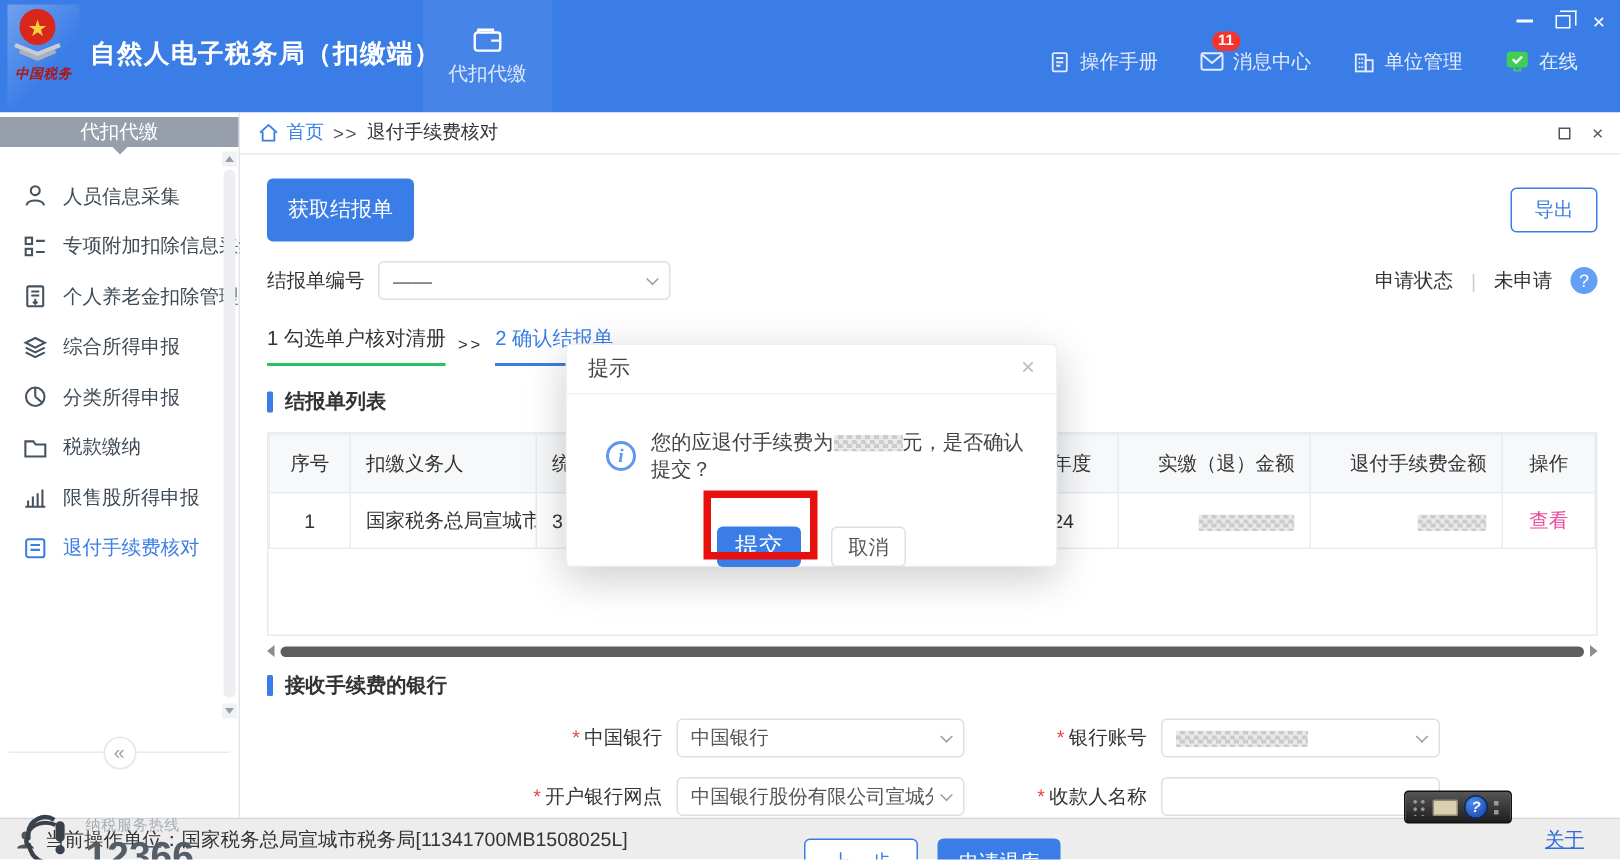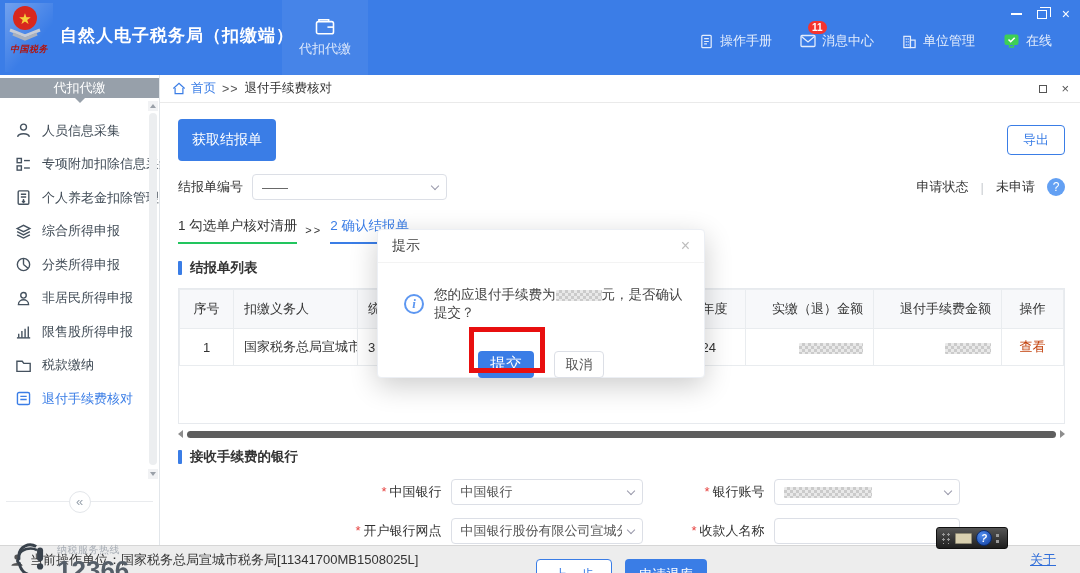--- a/index.html
+++ b/index.html
@@ -97,21 +97,21 @@
   table { width:100%; border-collapse:collapse; table-layout:fixed; }
   th, td { border:1px solid #e9ecef; font-size:13px; color:#333; font-weight:normal; overflow:hidden; white-space:nowrap; }
   th { background:#f7f8fa; height:39px; padding:0 10px; text-align:left; }
   td { height:37px; padding:0 10px; background:#fff; }
   .c-seq { width:54px; text-align:center; }
   .c-agent { width:124px; }
   .c-code { width:300px; }
   .c-year { width:88px; text-align:center; }
   .c-amt { width:128px; text-align:right; }
   .c-op { width:62px; text-align:center; }
-  .link { color:#c2410c; cursor:pointer; }
+  .link { color:#ec4899; cursor:pointer; }
 
   .mosaic { display:inline-block; height:11px; vertical-align:middle; border-radius:1px;
             background-image:conic-gradient(#cbcbcb 25%, #e9e9e9 0 50%, #cbcbcb 0 75%, #e9e9e9 0);
             background-size:6px 6px; }
   .m64 { width:64px; } .m46 { width:46px; } .m88 { width:88px; }
 
   .hscrollbar { display:flex; align-items:center; height:10px; margin-top:5px; }
   .hs-left { border-top:4px solid transparent; border-bottom:4px solid transparent; border-right:5px solid #8d8d8d; cursor:pointer; }
   .hs-right { border-top:4px solid transparent; border-bottom:4px solid transparent; border-left:5px solid #8d8d8d; cursor:pointer; }
   .hs-bar { flex:1; height:7px; margin:0 4px; background:#5e5e5e; border-radius:4px; cursor:pointer; }
@@ -268,37 +268,30 @@
         </div>
         <div class="menu-item">
           <svg class="mi-icon" viewBox="0 0 16 16" stroke="currentColor" fill="none" stroke-width="1.3">
             <circle cx="8" cy="8" r="5.8"></circle>
               <path d="M8 8V2.2M8 8l4.3 3.6"></path>
             </svg>
           <span>分类所得申报</span>
         </div>
         <div class="menu-item">
           <svg class="mi-icon" viewBox="0 0 16 16" stroke="currentColor" fill="none" stroke-width="1.3">
-            <circle cx="8" cy="5" r="2.6"></circle>
-              <path d="M3.2 13.8c0-3.2 2.6-4.6 4.8-4.6s4.8 1.4 4.8 4.6z"></path>
-            </svg>
-          <span>非居民所得申报</span>
+            <path d="M1.8 4h5l1.5 2h6v7.5H1.8z"></path>
+            </svg>
+          <span>税款缴纳</span>
         </div>
         <div class="menu-item">
           <svg class="mi-icon" viewBox="0 0 16 16" stroke="currentColor" fill="none" stroke-width="1.3">
             <path d="M1.8 14h12.5"></path>
               <path d="M3.5 13.8V10M6.5 13.8V7.5M9.5 13.8V5.5M12.5 13.8V3.2"></path>
             </svg>
           <span>限售股所得申报</span>
-        </div>
-        <div class="menu-item">
-          <svg class="mi-icon" viewBox="0 0 16 16" stroke="currentColor" fill="none" stroke-width="1.3">
-            <path d="M1.8 4h5l1.5 2h6v7.5H1.8z"></path>
-            </svg>
-          <span>税款缴纳</span>
         </div>
         <div class="menu-item active">
           <svg class="mi-icon" viewBox="0 0 16 16" stroke="currentColor" fill="none" stroke-width="1.3">
             <rect x="2.3" y="2.3" width="11.4" height="11.4" rx="1.5"></rect>
               <path d="M5 6h6M5 9h6"></path>
             </svg>
           <span>退付手续费核对</span>
         </div>
       </div>
 

